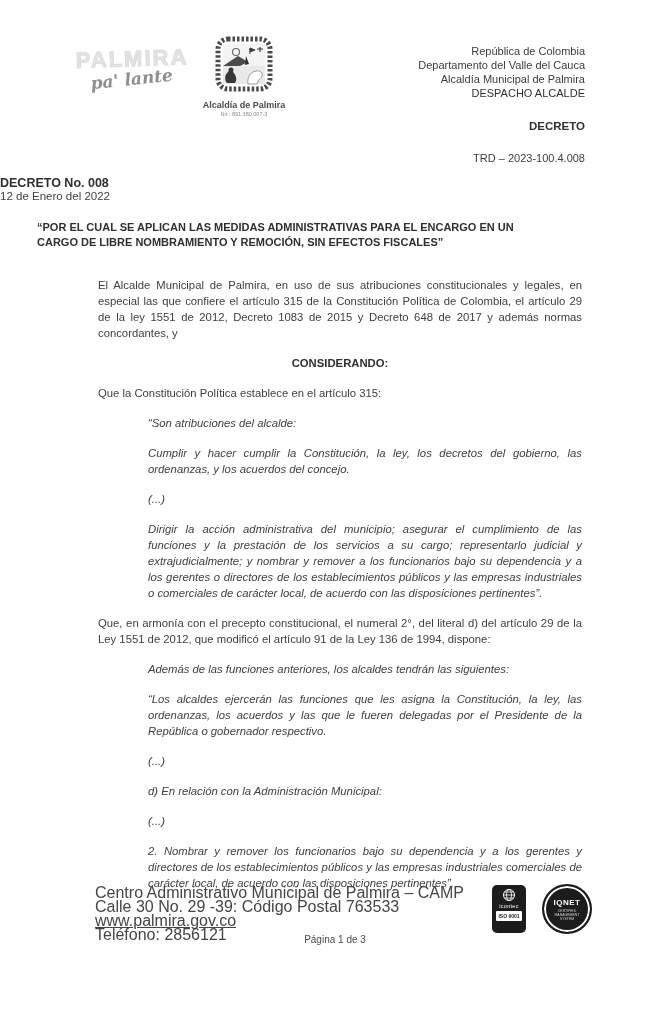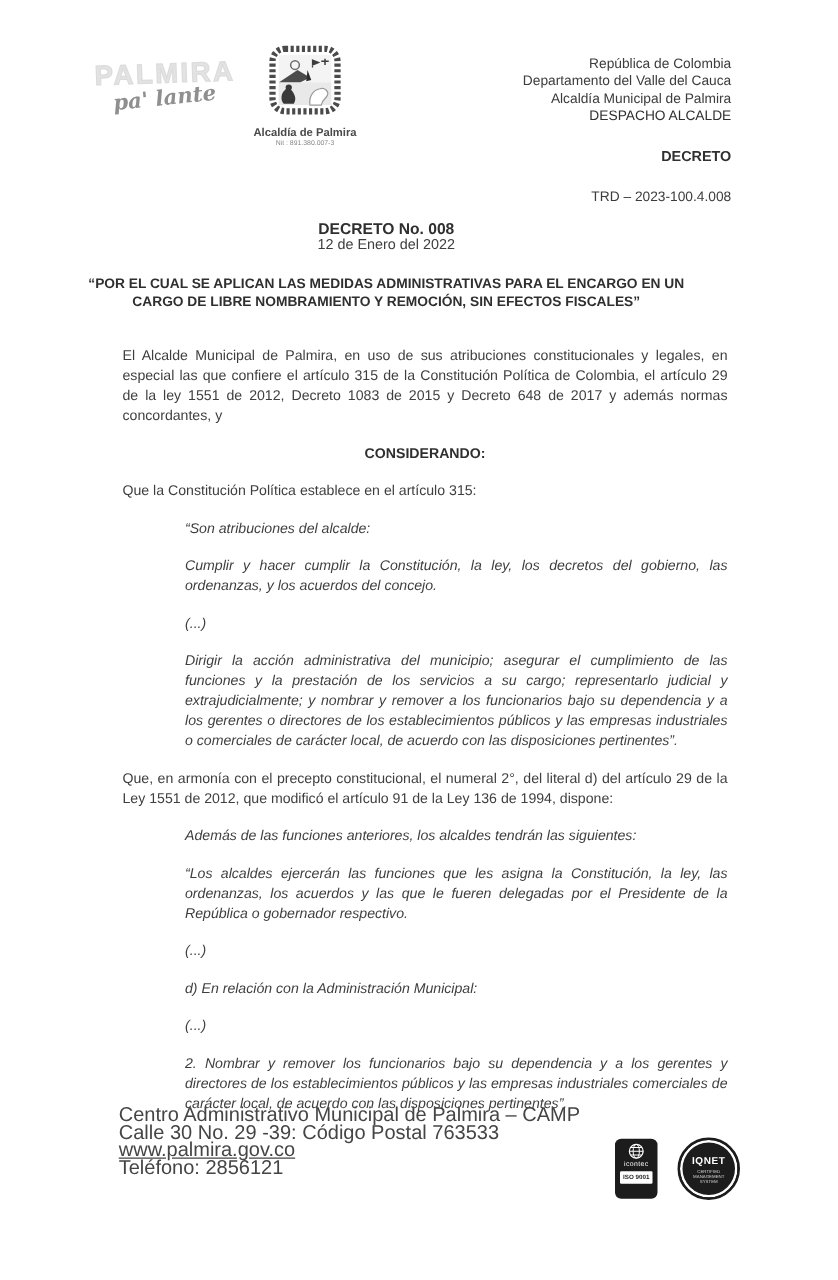--- a/index.html
+++ b/index.html
@@ -41,21 +41,21 @@
   .decreto-label {
     position:absolute; right:85px; top:120px;
     font-size:11.5px; font-weight:bold; color:#303030;
   }
   .trd {
     position:absolute; right:85px; top:152px;
     font-size:11px; color:#3c3c3c;
   }
 
   
-  .title-block { position:absolute; left:12px; top:176px; width:594px; text-align:center; }
+  .title-block { position:absolute; left:0; top:176px; width:594px; }
   .decree-no { font-size:12.5px; font-weight:bold; color:#2f2f2f; }
   .decree-date { font-size:11.5px; margin-top:0; color:#3e3e3e; }
   .subject {
     margin:18px auto 0 auto; width:520px;
     font-size:11px; font-weight:bold; color:#2f2f2f; line-height:15px;
   }
 
   
   .body-flow {
     position:absolute; left:98px; top:277px; width:484px;
@@ -64,21 +64,21 @@
   .body-flow p { margin:0 0 14px 0; }
   .considerando { text-align:center; font-weight:bold; color:#2f2f2f; }
   .quote { margin-left:50px !important; font-style:italic; }
 
   
   .footer-left {
     position:absolute; left:95px; top:886px;
     font-size:16px; line-height:14px; color:#454545;
   }
   .footer-left a { color:#454545; text-decoration:underline; }
-  .badges { position:absolute; right:78px; top:910px; display:flex; align-items:center; gap:16px; }
+  .badges { position:absolute; right:78px; top:884px; display:flex; align-items:center; gap:16px; }
   .icontec-badge {
     width:34px; height:48px; background:#1c1c1c; border-radius:5px;
     display:flex; flex-direction:column; align-items:center; justify-content:flex-start;
     padding-top:3px; box-sizing:border-box;
   }
   .icontec-name { color:#fff; font-size:5.5px; letter-spacing:.3px; margin-top:1px; }
   .icontec-iso {
     background:#fff; width:26px; margin-top:2px; border-radius:1px;
     font-size:5px; font-weight:bold; color:#1c1c1c; text-align:center; padding:2px 0;
   }
@@ -172,14 +172,15 @@
       </svg>
       <div class="icontec-name">icontec</div>
       <div class="icontec-iso">ISO 9001</div>
     </div>
     <div class="iqnet-badge">
       <div class="iqnet-name">IQNET</div>
       <div class="iqnet-sub">CERTIFIED MANAGEMENT SYSTEM</div>
     </div>
   </div>
 
+  <div class="page-number">Página 1 de 3</div>
 
 </div>
 
 </body></html>

